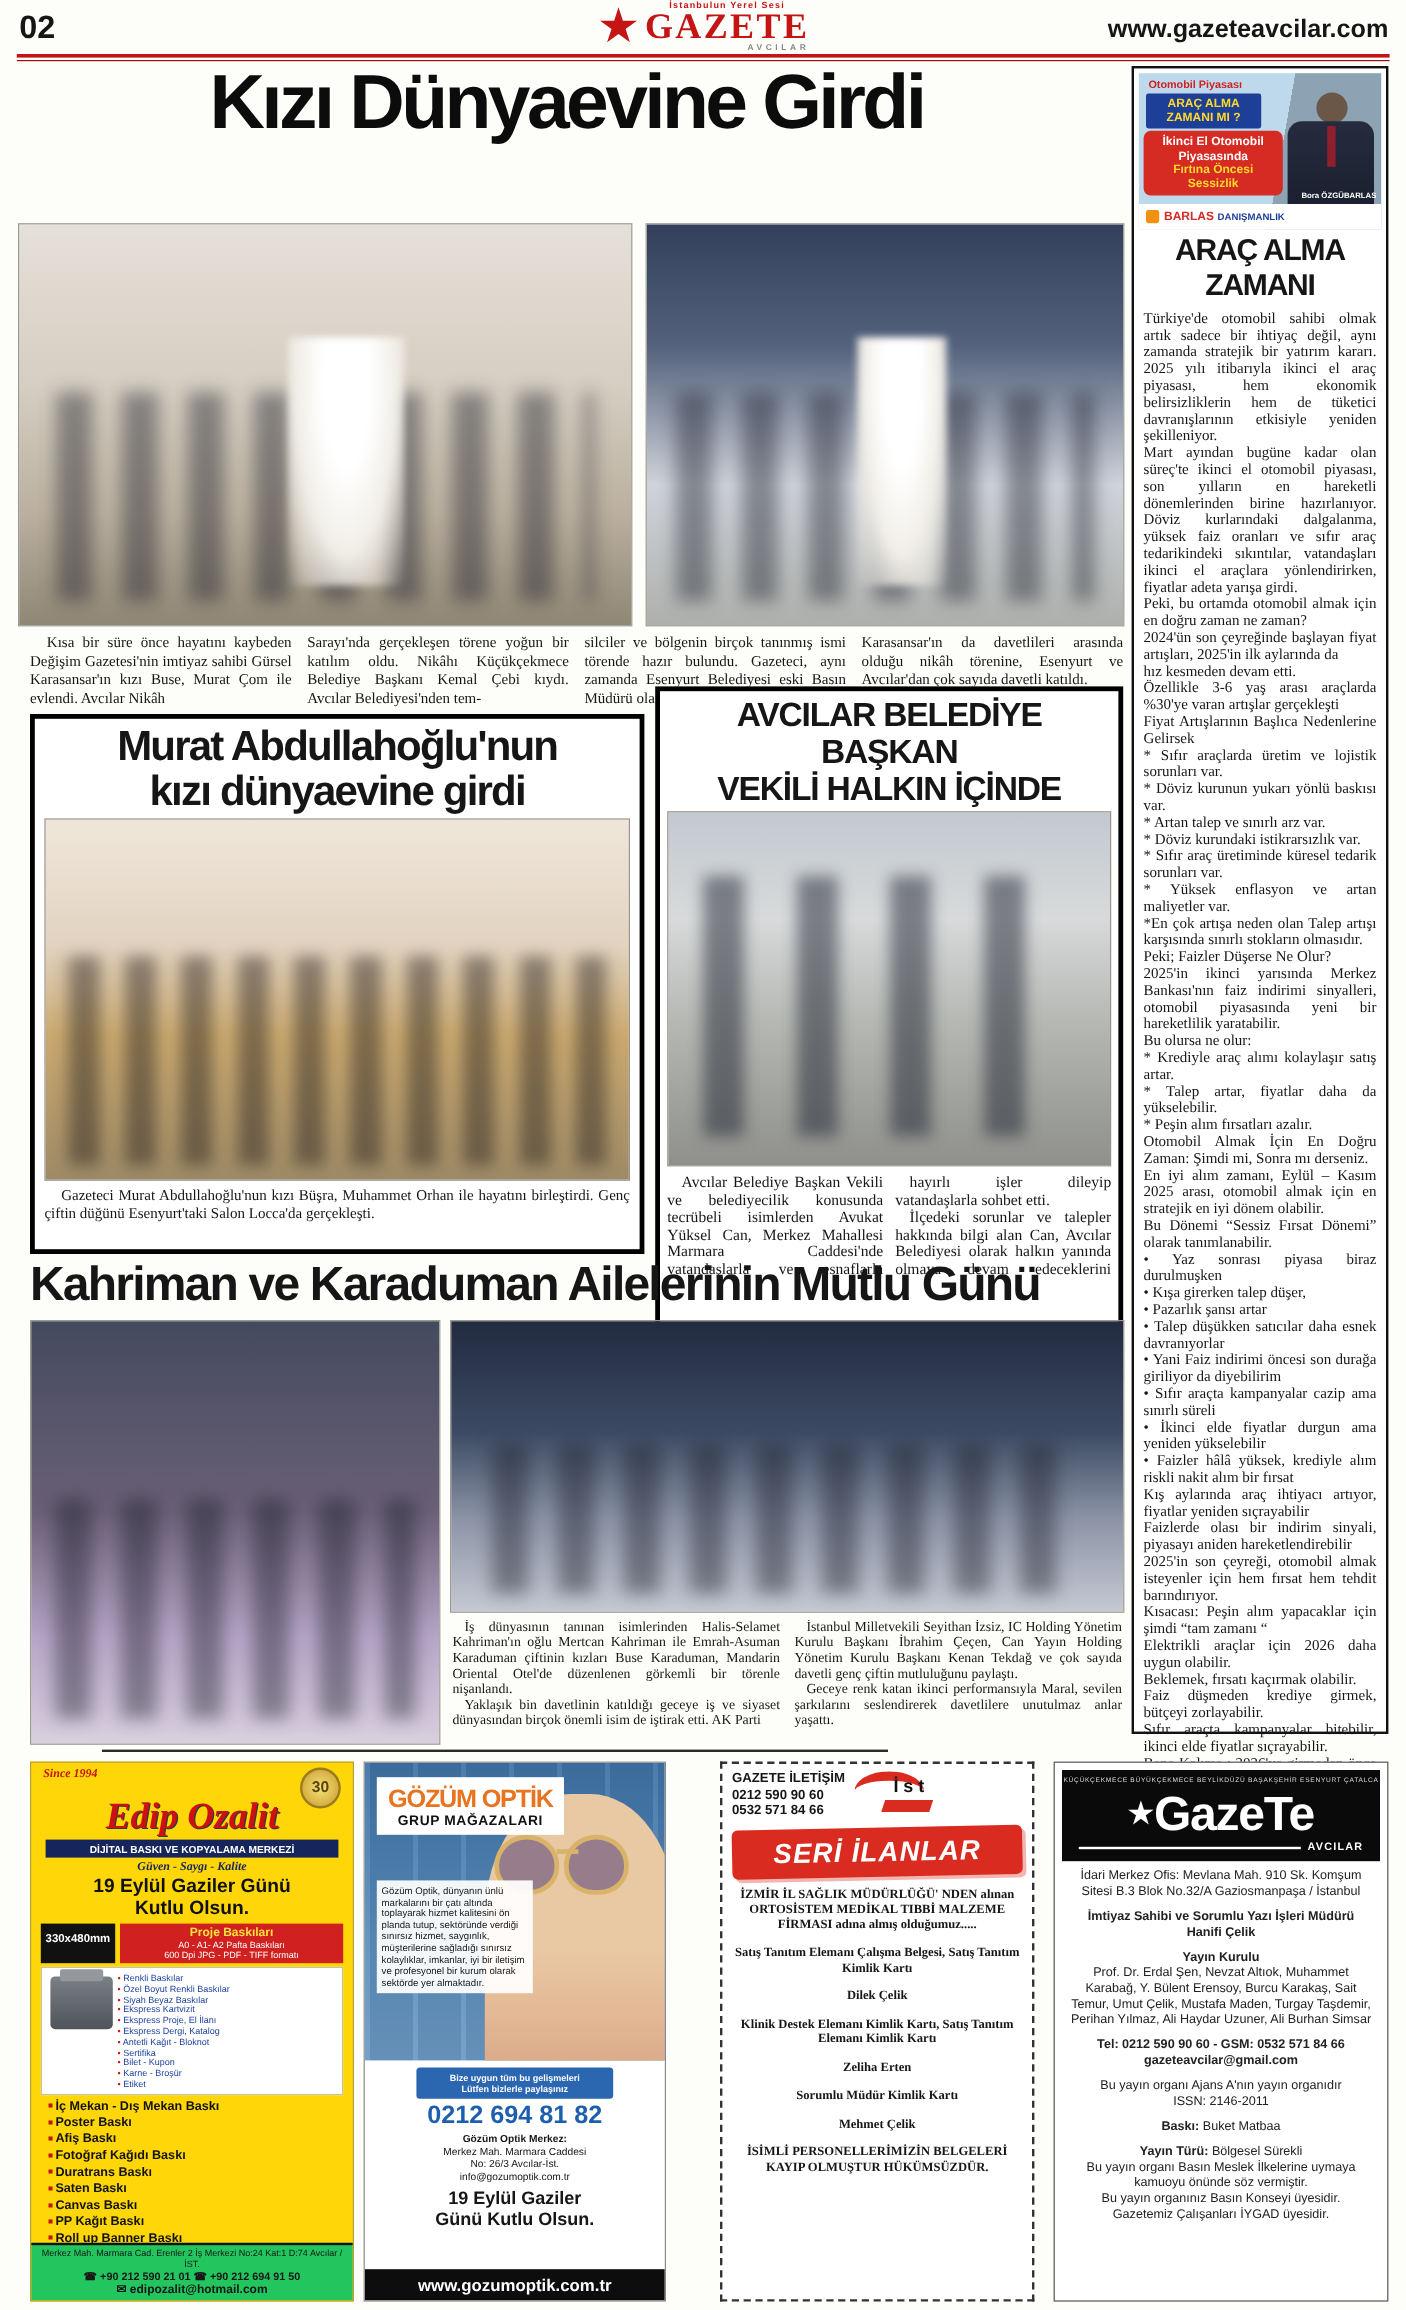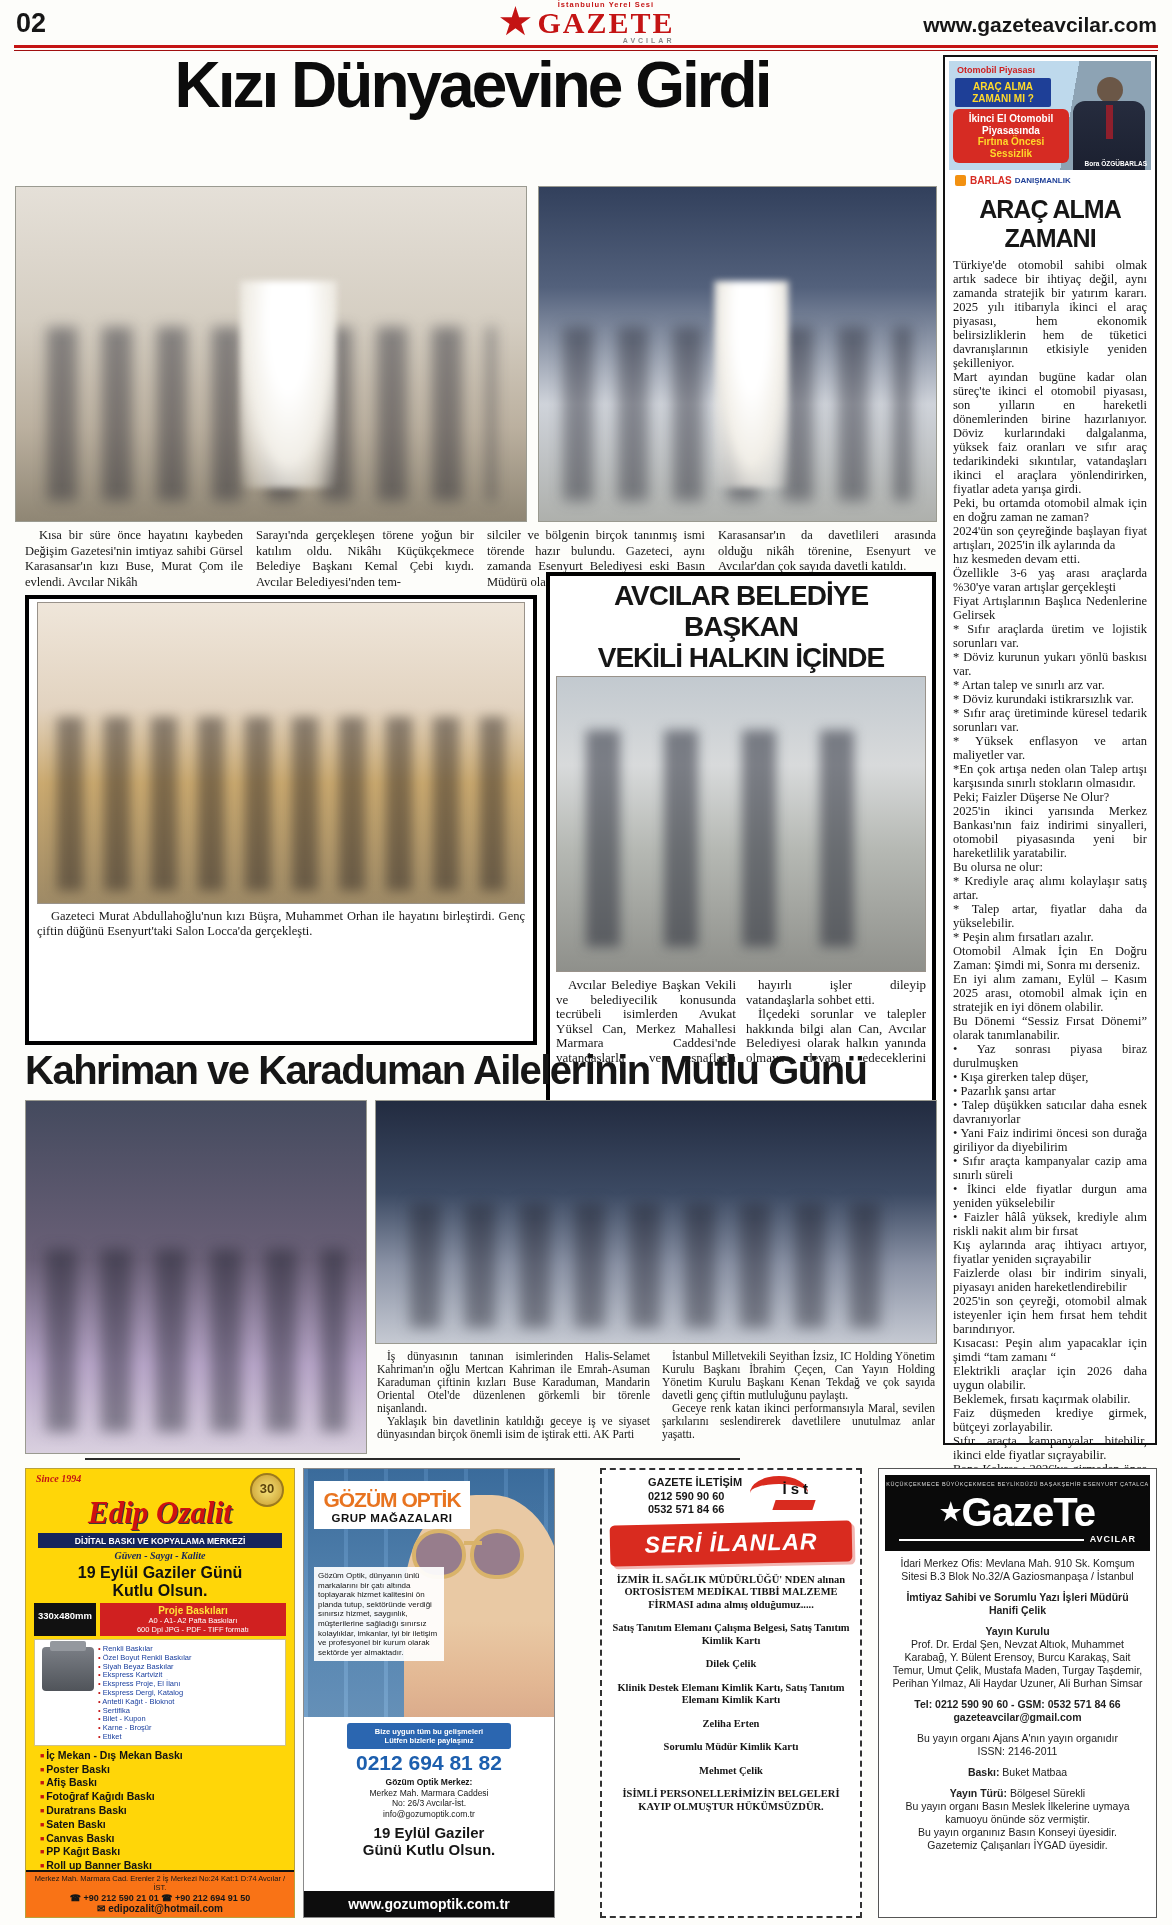--- a/index.html
+++ b/index.html
@@ -115,21 +115,21 @@
   #edip-proje{flex:1;background:#d02020;padding:2px;}
   #edip-proje .t{color:#ffe23a;font:bold 10px sans-serif;}
   #edip-proje .s{color:#fff;font:7.5px sans-serif;}
   #edip-panel{display:flex;background:#fff;border:1px solid #cfc28a;margin:3px 8px;padding:3px;}
   #edip-printer{width:52px;height:44px;background:linear-gradient(180deg,#7b7f86,#50545a);border-radius:4px;margin:4px;position:relative;}
   #edip-printer::after{content:"";position:absolute;left:8px;top:-6px;width:36px;height:10px;background:#94989e;border-radius:2px;}
   #edip-s1-list{flex:1;text-align:left;font:7.5px/8.8px sans-serif;color:#1a3f9e;padding-top:2px;}
   .edip-s1::before{content:"• ";color:#c41414;}
   #edip-s2-list{text-align:left;margin:1px 14px;font:bold 10.5px/12.8px sans-serif;color:#131313;}
   .edip-s2::before{content:"■ ";color:#c41414;font-size:7px;vertical-align:1px;}
-  #edip-foot{position:absolute;left:0;right:0;bottom:0;background:#f97316;border-top:2px solid #111;padding:2px 4px 3px;}
+  #edip-foot{position:absolute;left:0;right:0;bottom:0;background:#22c55e;border-top:2px solid #111;padding:2px 4px 3px;}
   #edip-addr{font:7.5px sans-serif;}
   #edip-phones{font:bold 9px sans-serif;margin-top:1px;}
   #edip-mail{font:bold 10px sans-serif;}
 
   
   #gozum{left:303px;width:252px;background:#fff;border:1px solid #8a8a8a;font-family:"Liberation Sans",sans-serif;}
   #gz-photo{position:relative;height:248px;overflow:hidden;
       background:repeating-linear-gradient(90deg,rgba(255,255,255,.06) 0 4px,rgba(0,0,0,.08) 4px 40px),
                  linear-gradient(180deg,#3f74a8,#5d90bf 60%,#6d9cc7);}
   #gz-face{position:absolute;right:-10px;top:26px;width:160px;height:230px;border-radius:45% 45% 0 0;
@@ -147,21 +147,21 @@
       padding:4px 2px;border-radius:3px;text-align:center;}
   #gz-phone{text-align:center;color:#1d5fae;font-weight:800;font-size:21px;margin:2px 0;}
   #gz-addr{text-align:center;font-size:8.5px;line-height:10.5px;}
   #gz-addr .b{font-weight:bold;}
   #gz-greet{text-align:center;font-weight:800;font-size:15px;line-height:17px;margin-top:5px;}
   #gz-web{position:absolute;left:0;right:0;bottom:0;height:26px;background:#0d0d0d;color:#fff;
       font:bold 14px/26px sans-serif;text-align:center;}
 
   
   #seri{left:600px;width:262px;background:#fff;border:2.5px dashed #333;padding:6px 8px;font-family:"Liberation Sans",sans-serif;}
-  #seri-top{display:flex;justify-content:center;}
+  #seri-top{display:flex;justify-content:flex-start;}
   #seri-contact{text-align:left;font-weight:bold;font-size:11px;line-height:13.5px;}
   #ist-logo{position:relative;width:72px;height:36px;}
   #ist-arc{position:absolute;right:6px;top:0;width:58px;height:26px;border-top:8px solid #d92b1f;border-radius:50%;}
   #ist-txt{position:absolute;right:2px;top:4px;font-weight:800;font-size:15px;letter-spacing:4px;color:#111;}
   #ist-slab{position:absolute;right:0;top:24px;width:40px;height:10px;background:#d92b1f;transform:skewX(-18deg);}
   #seri-banner{margin:6px 0 10px;background:#d92b1f;color:#fff;font:italic 800 23px/1 sans-serif;
       letter-spacing:1px;text-align:center;padding:9px 0;border-radius:5px;transform:rotate(-1.2deg);
       box-shadow:3px 3px 0 rgba(217,43,31,.35);}
   .seri-line{font-family:"Liberation Serif",serif;font-weight:bold;font-size:10.5px;line-height:12.5px;
       text-align:center;margin-bottom:11px;}
@@ -202,20 +202,24 @@
   <div class="ph ph-bride" id="photo-lead-1"></div>
   <div class="ph ph-bride" id="photo-lead-2"></div>
   <div class="abs" id="lead-caption">
       <div class="cap-col">Kısa bir süre önce hayatını kaybeden Değişim Gazetesi'nin imtiyaz sahibi Gürsel Karasansar'ın kızı Buse, Murat Çom ile evlendi. Avcılar Nikâh</div>
       <div class="cap-col">Sarayı'nda gerçekleşen törene yoğun bir katılım oldu. Nikâhı Küçükçekmece Belediye Başkanı Kemal Çebi kıydı. Avcılar Belediyesi'nden tem-</div>
       <div class="cap-col">silciler ve bölgenin birçok tanınmış ismi törende hazır bulundu. Gazeteci, aynı zamanda Esenyurt Belediyesi eski Basın Müdürü olan amca Erdal</div>
       <div class="cap-col">Karasansar'ın da davetlileri arasında olduğu nikâh törenine, Esenyurt ve Avcılar'dan çok sayıda davetli katıldı.</div>
     </div>
 
   <section class="artbox" id="murat-box">
+    <h2>
+      <div>Murat Abdullahoğlu'nun</div>
+      <div>kızı dünyaevine girdi</div>
+    </h2>
     <div id="photo-murat"></div>
     <div id="murat-cap">Gazeteci Murat Abdullahoğlu'nun kızı Büşra, Muhammet Orhan ile hayatını birleştirdi. Genç çiftin düğünü Esenyurt'taki Salon Locca'da gerçekleşti.</div>
   </section>
 
   <section class="artbox" id="avcilar-box">
     <h2>
       <div>AVCILAR BELEDİYE BAŞKAN</div>
       <div>VEKİLİ HALKIN İÇİNDE</div>
     </h2>
     <div id="photo-avcilar"></div>

